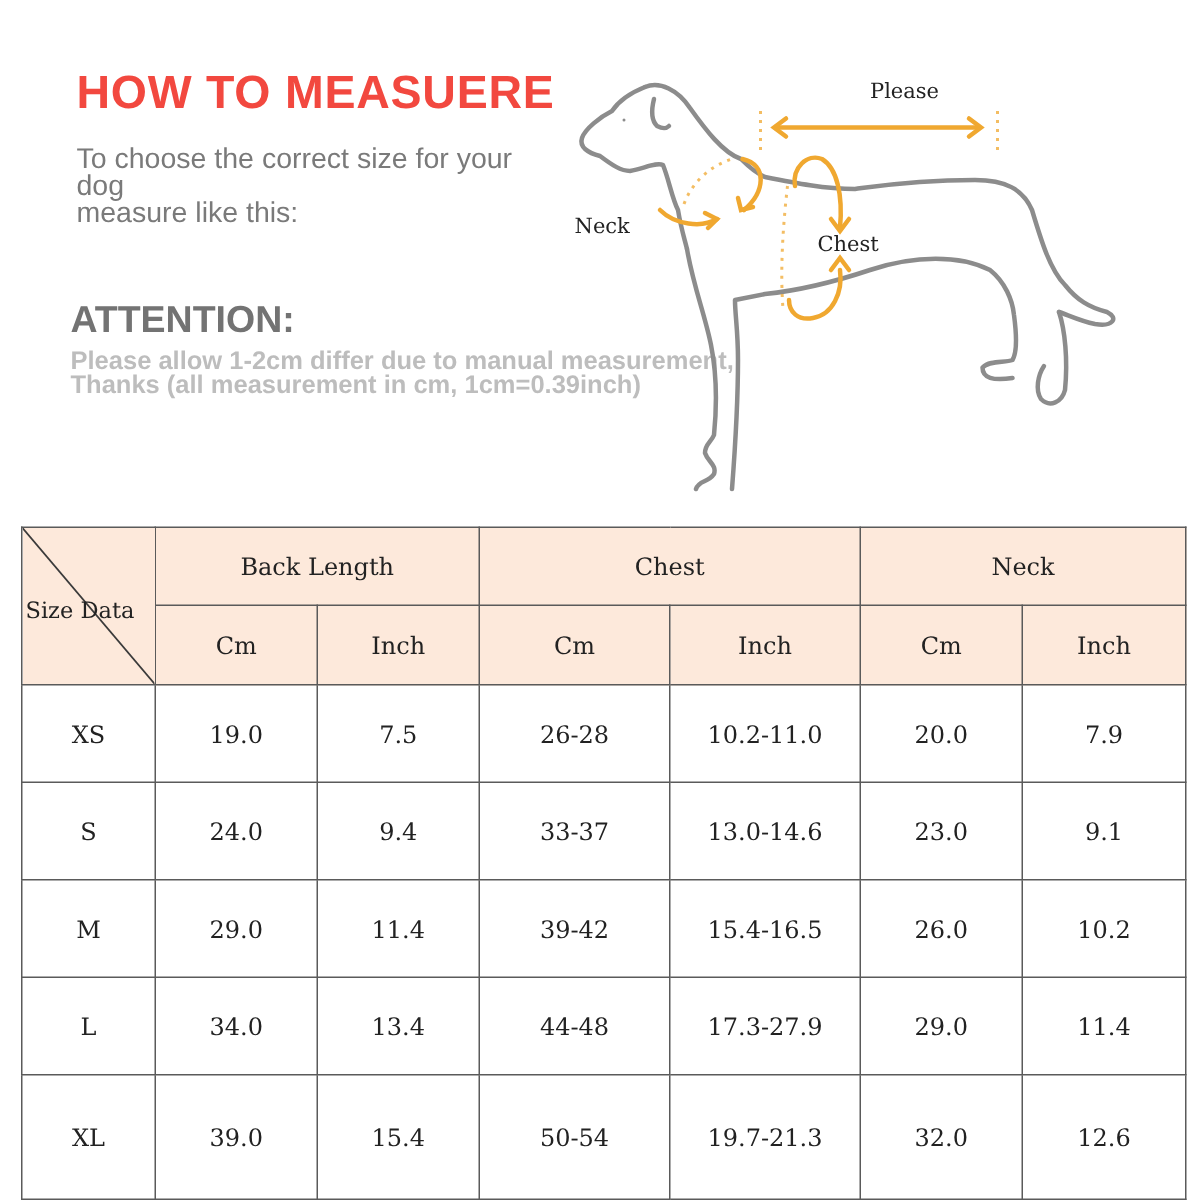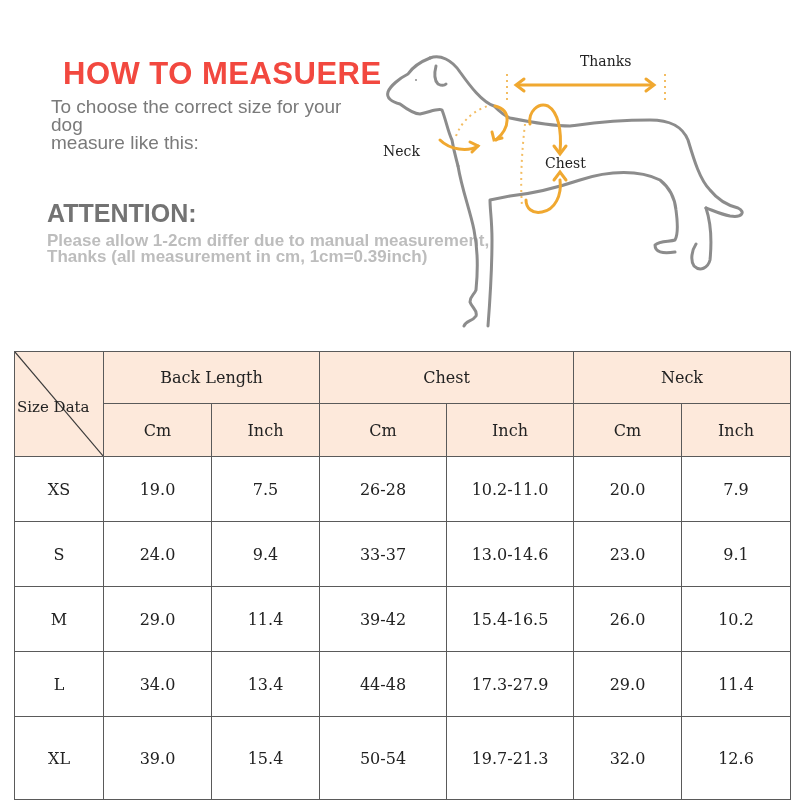--- a/index.html
+++ b/index.html
@@ -1,17 +1,17 @@
 <!DOCTYPE html>
 <html><head>
 <meta charset="utf-8">
 <style>
   html, body { margin:0; padding:0; background:#ffffff; }
   body { width:800px; height:800px; position:relative; overflow:hidden; font-family:"Liberation Sans", sans-serif; }
-  .title { position:absolute; left:51px; top:44px; font-family:"Liberation Sans", sans-serif; font-weight:bold; font-size:31px; color:#f2483f; letter-spacing:0.5px; margin:12px; white-space:nowrap; }
+  .title { position:absolute; left:51px; top:44px; font-family:"Liberation Sans", sans-serif; font-weight:bold; font-size:31px; color:#f2483f; letter-spacing:0.5px; margin:0; white-space:nowrap; }
   .subtitle { position:absolute; left:51px; top:98px; font-size:19px; color:#7a7a7a; line-height:18px; width:300px; }
   .subtitle span { display:block; }
   .attention { position:absolute; left:47px; top:199px; font-weight:bold; font-size:25px; color:#737373; margin:0; }
   .note { position:absolute; left:47px; top:233px; font-weight:bold; font-size:17px; color:#bdbdbd; line-height:16px; white-space:nowrap; }
   .note span { display:block; }
   .dog { position:absolute; left:370px; top:40px; width:400px; height:290px; }
   .dog-label { position:absolute; font-family:"DejaVu Serif", serif; font-size:14px; color:#222; }
   table.size { position:absolute; left:14px; top:351px; border-collapse:collapse; font-family:"DejaVu Serif", serif; font-size:16px; color:#222; table-layout:fixed; }
   table.size td, table.size th { border:1.5px solid #5a5a5a; text-align:center; padding:0; font-weight:normal; }
   table.size th { background:#fde9db; }
@@ -67,21 +67,21 @@
       <path d="M190,140 C192,155 185,170 172,172 C162,174 156,168 156,160"></path>
       <path d="M184,140 L190,132 L196,140"></path>
     </g>
     <g fill="none" stroke="#f0a830" stroke-width="2" stroke-dasharray="2,4" opacity="0.75">
       <line x1="137" y1="34" x2="137" y2="64"></line>
       <line x1="295" y1="34" x2="295" y2="64"></line>
       <path d="M86,96 C92,80 105,70 118,66"></path>
       <path d="M155,84 C152,110 150,140 152,166"></path>
     </g>
   </svg>
-  <span class="dog-label" style="left:210px; top:13px;">Thanks</span>
+  <span class="dog-label" style="left:210px; top:13px;">Please</span>
   <span class="dog-label" style="left:13px; top:103px;">Neck</span>
   <span class="dog-label" style="left:175px; top:115px;">Chest</span>
 </div>
 
 <table class="size">
   <colgroup>
     <col style="width:89px">
       <col style="width:108px">
       <col style="width:108px">
       <col style="width:127px">

